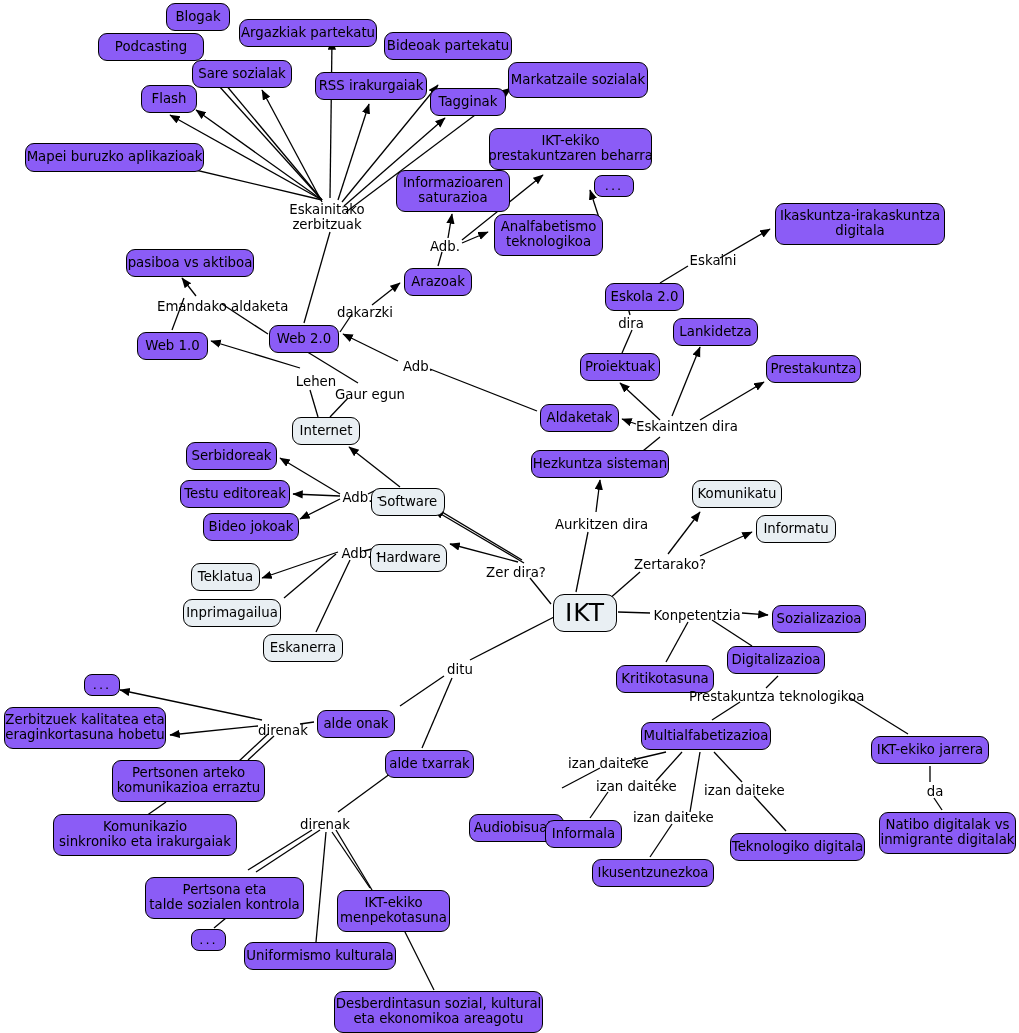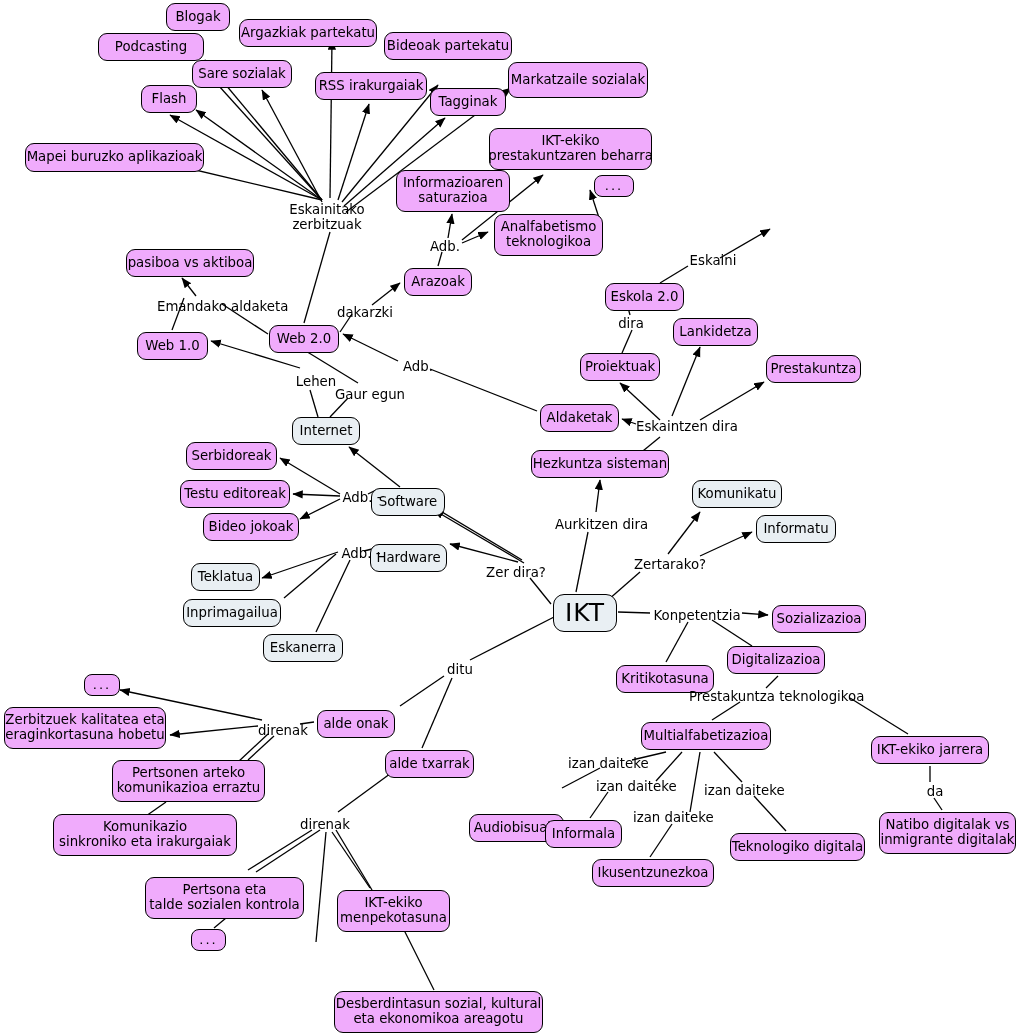--- a/index.html
+++ b/index.html
@@ -2,21 +2,21 @@
 <html><head>
 <meta charset="utf-8">
 <style>
   html,body{margin:0;padding:0;background:#ffffff;}
   body{font-family:"DejaVu Sans","Liberation Sans",sans-serif;}
   #canvas{position:relative;width:1019px;height:1033px;background:#fff;overflow:hidden;}
   #edges{position:absolute;left:0;top:0;width:1019px;height:1033px;}
   .node{position:absolute;box-sizing:border-box;display:flex;align-items:center;justify-content:center;
         text-align:center;border:1.6px solid #000;border-radius:9px;line-height:1.12;
         font-size:13.3px;color:#000;padding:2px 7px;white-space:pre;}
-  .node.orange{background:#f0abfc;}
+  .node.orange{background:#8b5cf6;}
   .node.blue{background:#E9EFF3;}
   .node.ikt{background:#E9EFF3;font-size:25px;letter-spacing:1px;border-radius:11px;}
   .node.dots{font-size:13px;letter-spacing:2px;border-radius:8px;}
   .lbl{position:absolute;font-size:13.3px;color:#000;white-space:pre;text-align:center;
        line-height:1.12;background:transparent;}
 </style>
 </head>
 <body>
 
 <div id="canvas">
@@ -148,20 +148,22 @@
     <div class="node orange" style="left: 315px; top: 72px; width: 112px; height: 28px;">RSS irakurgaiak</div>
     <div class="node orange" style="left: 508px; top: 62px; width: 140px; height: 36px;">Markatzaile sozialak</div>
     <div class="node orange" style="left: 141px; top: 85px; width: 56px; height: 28px;">Flash</div>
     <div class="node orange" style="left: 430px; top: 88px; width: 76px; height: 28px;">Tagginak</div>
     <div class="node orange" style="left: 489px; top: 128px; width: 163px; height: 42px;">IKT-ekiko
 prestakuntzaren beharra</div>
     <div class="node orange" style="left: 25px; top: 143px; width: 179px; height: 29px;">Mapei buruzko aplikazioak</div>
     <div class="node orange" style="left: 396px; top: 170px; width: 114px; height: 42px;">Informazioaren
 saturazioa</div>
     <div class="node orange dots" style="left: 594px; top: 175px; width: 40px; height: 22px;">...</div>
+    <div class="node orange" style="left: 775px; top: 203px; width: 170px; height: 42px;">Ikaskuntza-irakaskuntza
+digitala</div>
     <div class="node orange" style="left: 494px; top: 214px; width: 109px; height: 42px;">Analfabetismo
 teknologikoa</div>
     <div class="node orange" style="left: 126px; top: 249px; width: 128px; height: 28px;">pasiboa vs aktiboa</div>
     <div class="node orange" style="left: 404px; top: 268px; width: 68px; height: 28px;">Arazoak</div>
     <div class="node orange" style="left: 605px; top: 283px; width: 79px; height: 28px;">Eskola 2.0</div>
     <div class="node orange" style="left: 673px; top: 318px; width: 85px; height: 28px;">Lankidetza</div>
     <div class="node orange" style="left: 137px; top: 332px; width: 71px; height: 28px;">Web 1.0</div>
     <div class="node orange" style="left: 269px; top: 325px; width: 70px; height: 28px;">Web 2.0</div>
     <div class="node orange" style="left: 580px; top: 353px; width: 80px; height: 28px;">Proiektuak</div>
     <div class="node orange" style="left: 766px; top: 355px; width: 95px; height: 28px;">Prestakuntza</div>
@@ -197,20 +199,21 @@
     <div class="node orange" style="left: 879px; top: 812px; width: 137px; height: 42px;">Natibo digitalak vs
 inmigrante digitalak</div>
     <div class="node orange" style="left: 545px; top: 820px; width: 77px; height: 28px;">Informala</div>
     <div class="node orange" style="left: 730px; top: 833px; width: 135px; height: 28px;">Teknologiko digitala</div>
     <div class="node orange" style="left: 592px; top: 859px; width: 122px; height: 28px;">Ikusentzunezkoa</div>
     <div class="node orange" style="left: 145px; top: 869px; width: 159px; height: 42px; margin-top: 8px;">Pertsona eta
 talde sozialen kontrola</div>
     <div class="node orange" style="left: 337px; top: 890px; width: 113px; height: 42px;">IKT-ekiko
 menpekotasuna</div>
     <div class="node orange dots" style="left: 191px; top: 929px; width: 35px; height: 22px;">...</div>
+    <div class="node orange" style="left: 244px; top: 942px; width: 152px; height: 28px;">Uniformismo kulturala</div>
     <div class="node orange" style="left: 334px; top: 991px; width: 209px; height: 42px;">Desberdintasun sozial, kultural
 eta ekonomikoa areagotu</div>
     <div class="lbl" style="left: 281px; top: 203px; width: 92px;">Eskainitako
 zerbitzuak</div>
     <div class="lbl" style="left: 157px; top: 300px; width: 128px;">Emandako aldaketa</div>
     <div class="lbl" style="left: 336px; top: 306px; width: 58px;">dakarzki</div>
     <div class="lbl" style="left: 427px; top: 240px; width: 36px;">Adb.</div>
     <div class="lbl" style="left: 400px; top: 360px; width: 36px;">Adb.</div>
     <div class="lbl" style="left: 688px; top: 254px; width: 50px;">Eskaini</div>
     <div class="lbl" style="left: 616px; top: 317px; width: 30px;">dira</div>

